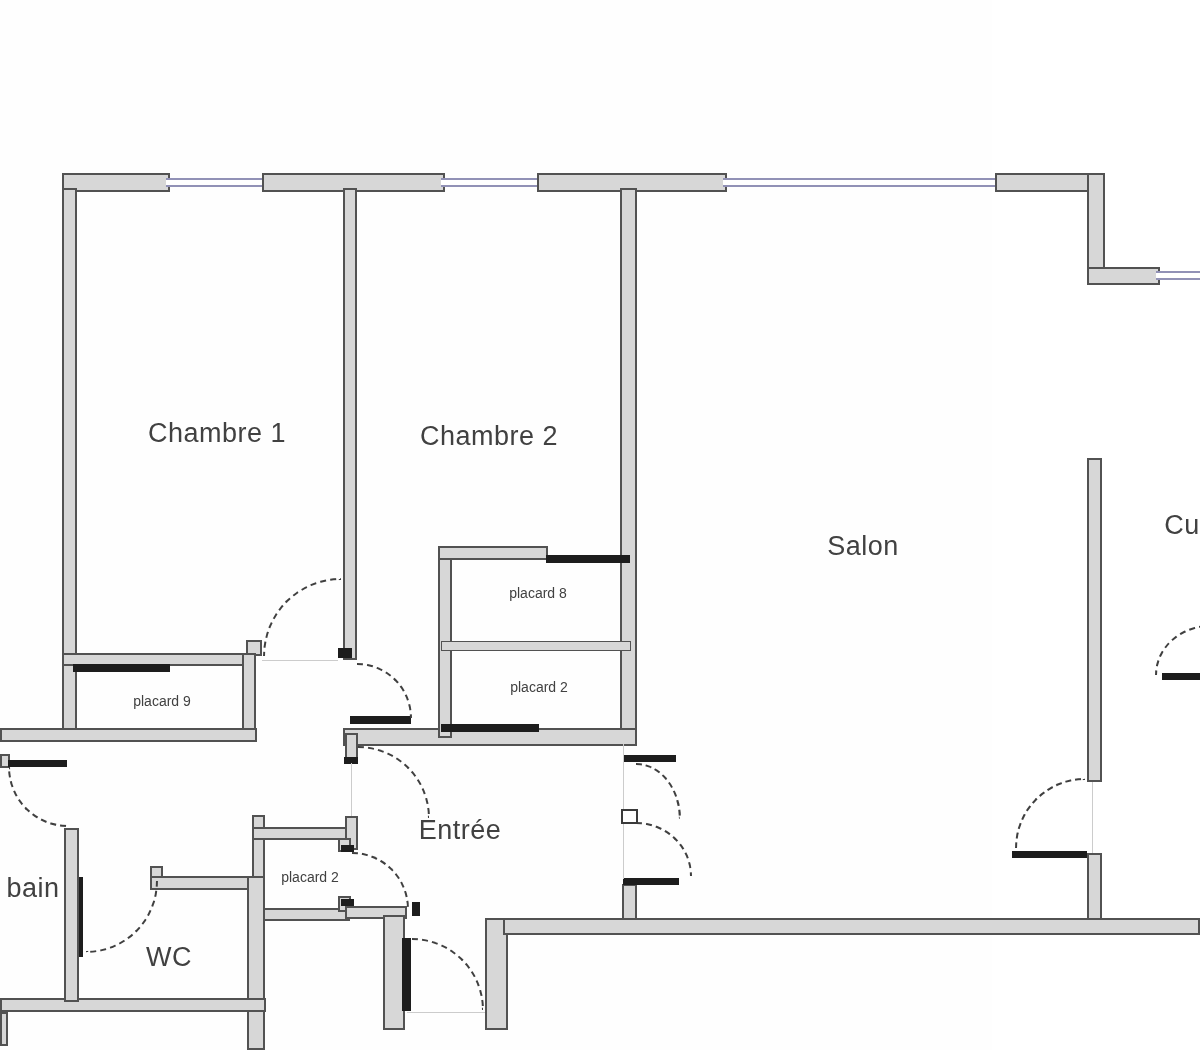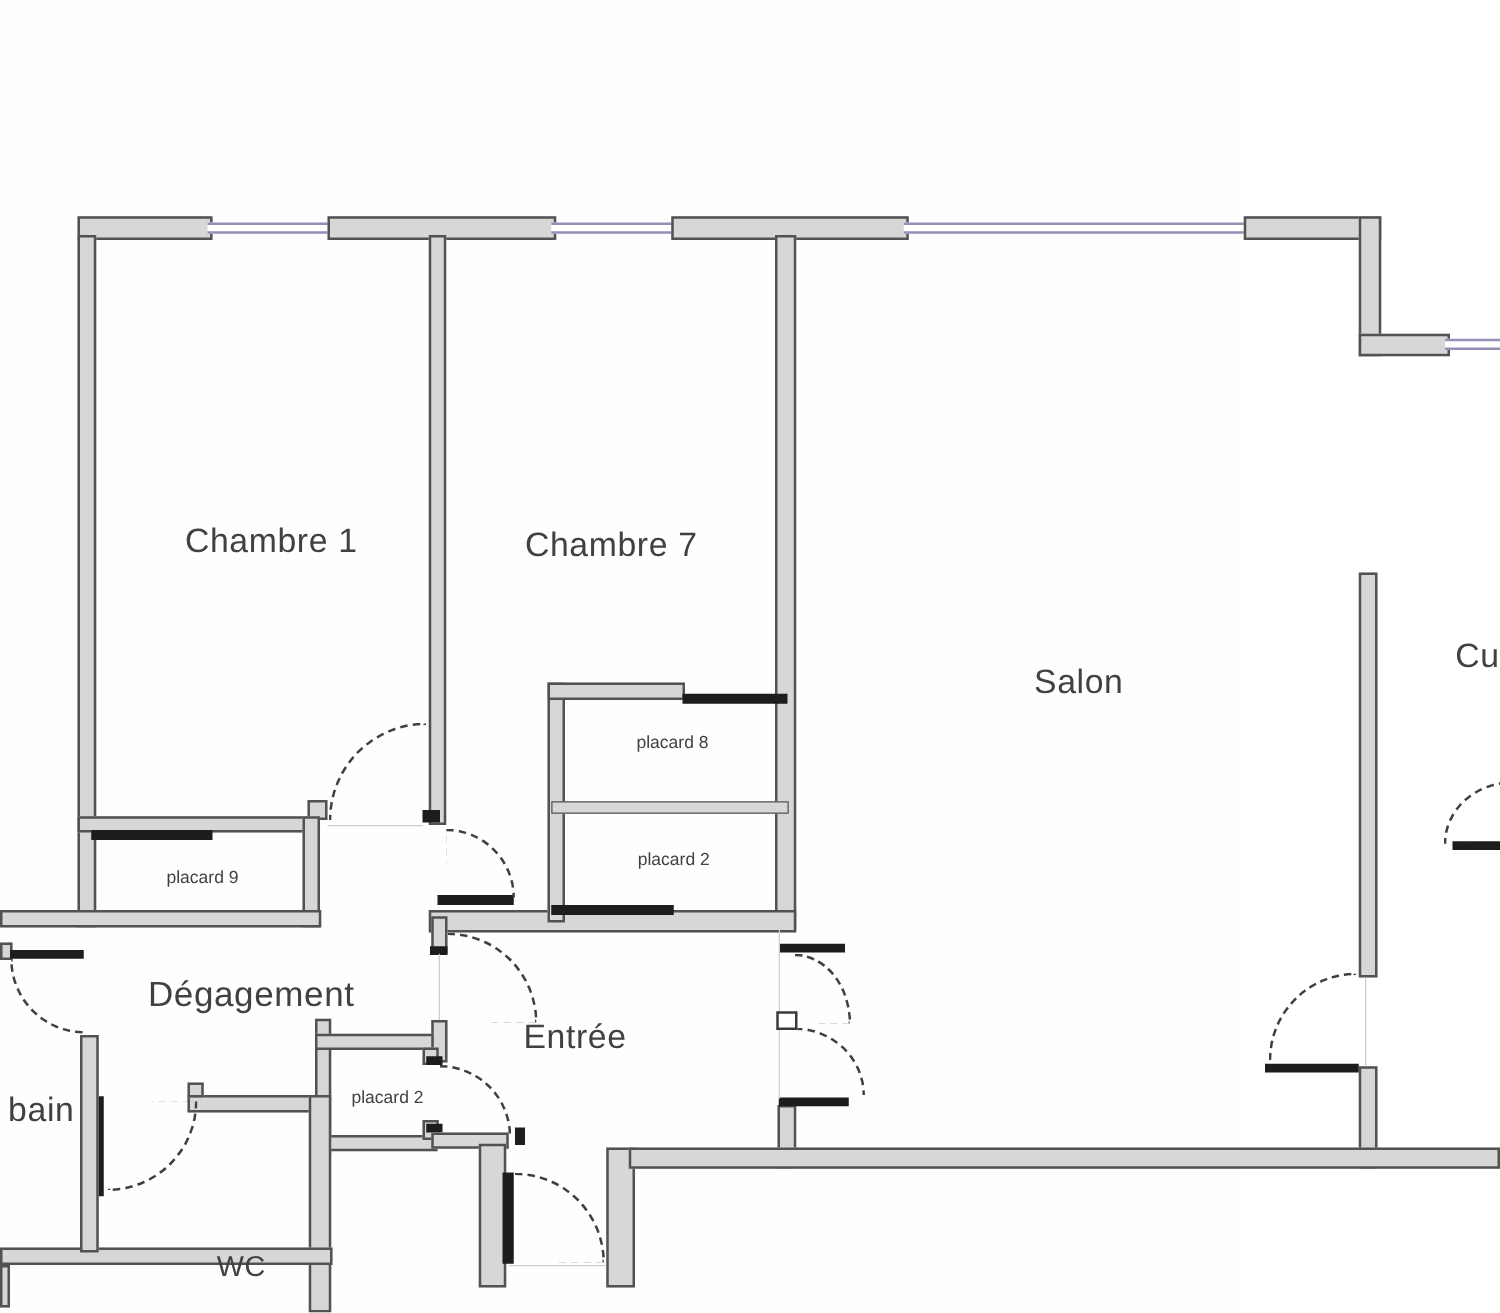--- a/index.html
+++ b/index.html
@@ -140,26 +140,25 @@
   <div class="wall" style="left:503px;top:918px;width:697px;height:17px;"></div>
 
   <div class="leaf" style="left:1012px;top:851px;width:75px;height:7px;"></div>
   <div class="arc tl" style="left:1015px;top:778px;width:70px;height:70px;"></div>
   <div class="seam" style="left:1092px;top:782px;width:1px;height:71px;"></div>
 
   <div class="leaf" style="left:1162px;top:673px;width:38px;height:7px;"></div>
   <div class="arc tl" style="left:1155px;top:625px;width:55px;height:50px;"></div>
 
   <div class="room-label" style="left:217px;top:433px;">Chambre 1</div>
-  <div class="room-label" style="left:489px;top:436px;">Chambre 7</div>
+  <div class="room-label" style="left:489px;top:436px;">Chambre 2</div>
   <div class="room-label" style="left:863px;top:546px;">Salon</div>
   <div class="room-label" style="left:1182px;top:525px;">Cu</div>
-  <div class="room-label" style="left:201px;top:796px;font-size:28px;">Dégagement</div>
   <div class="room-label" style="left:460px;top:830px;">Entrée</div>
   <div class="room-label" style="left:33px;top:888px;">bain</div>
-  <div class="room-label" style="left:169px;top:1013px;font-size:23px;margin-left:24px;">WC</div>
+  <div class="room-label" style="left:169px;top:957px;font-size:27px;">WC</div>
 
   <div class="closet-label" style="left:538px;top:593px;">placard 8</div>
   <div class="closet-label" style="left:539px;top:687px;">placard 2</div>
   <div class="closet-label" style="left:162px;top:701px;">placard 9</div>
   <div class="closet-label" style="left:310px;top:877px;">placard 2</div>
 
 </div>
 
 </body></html>

